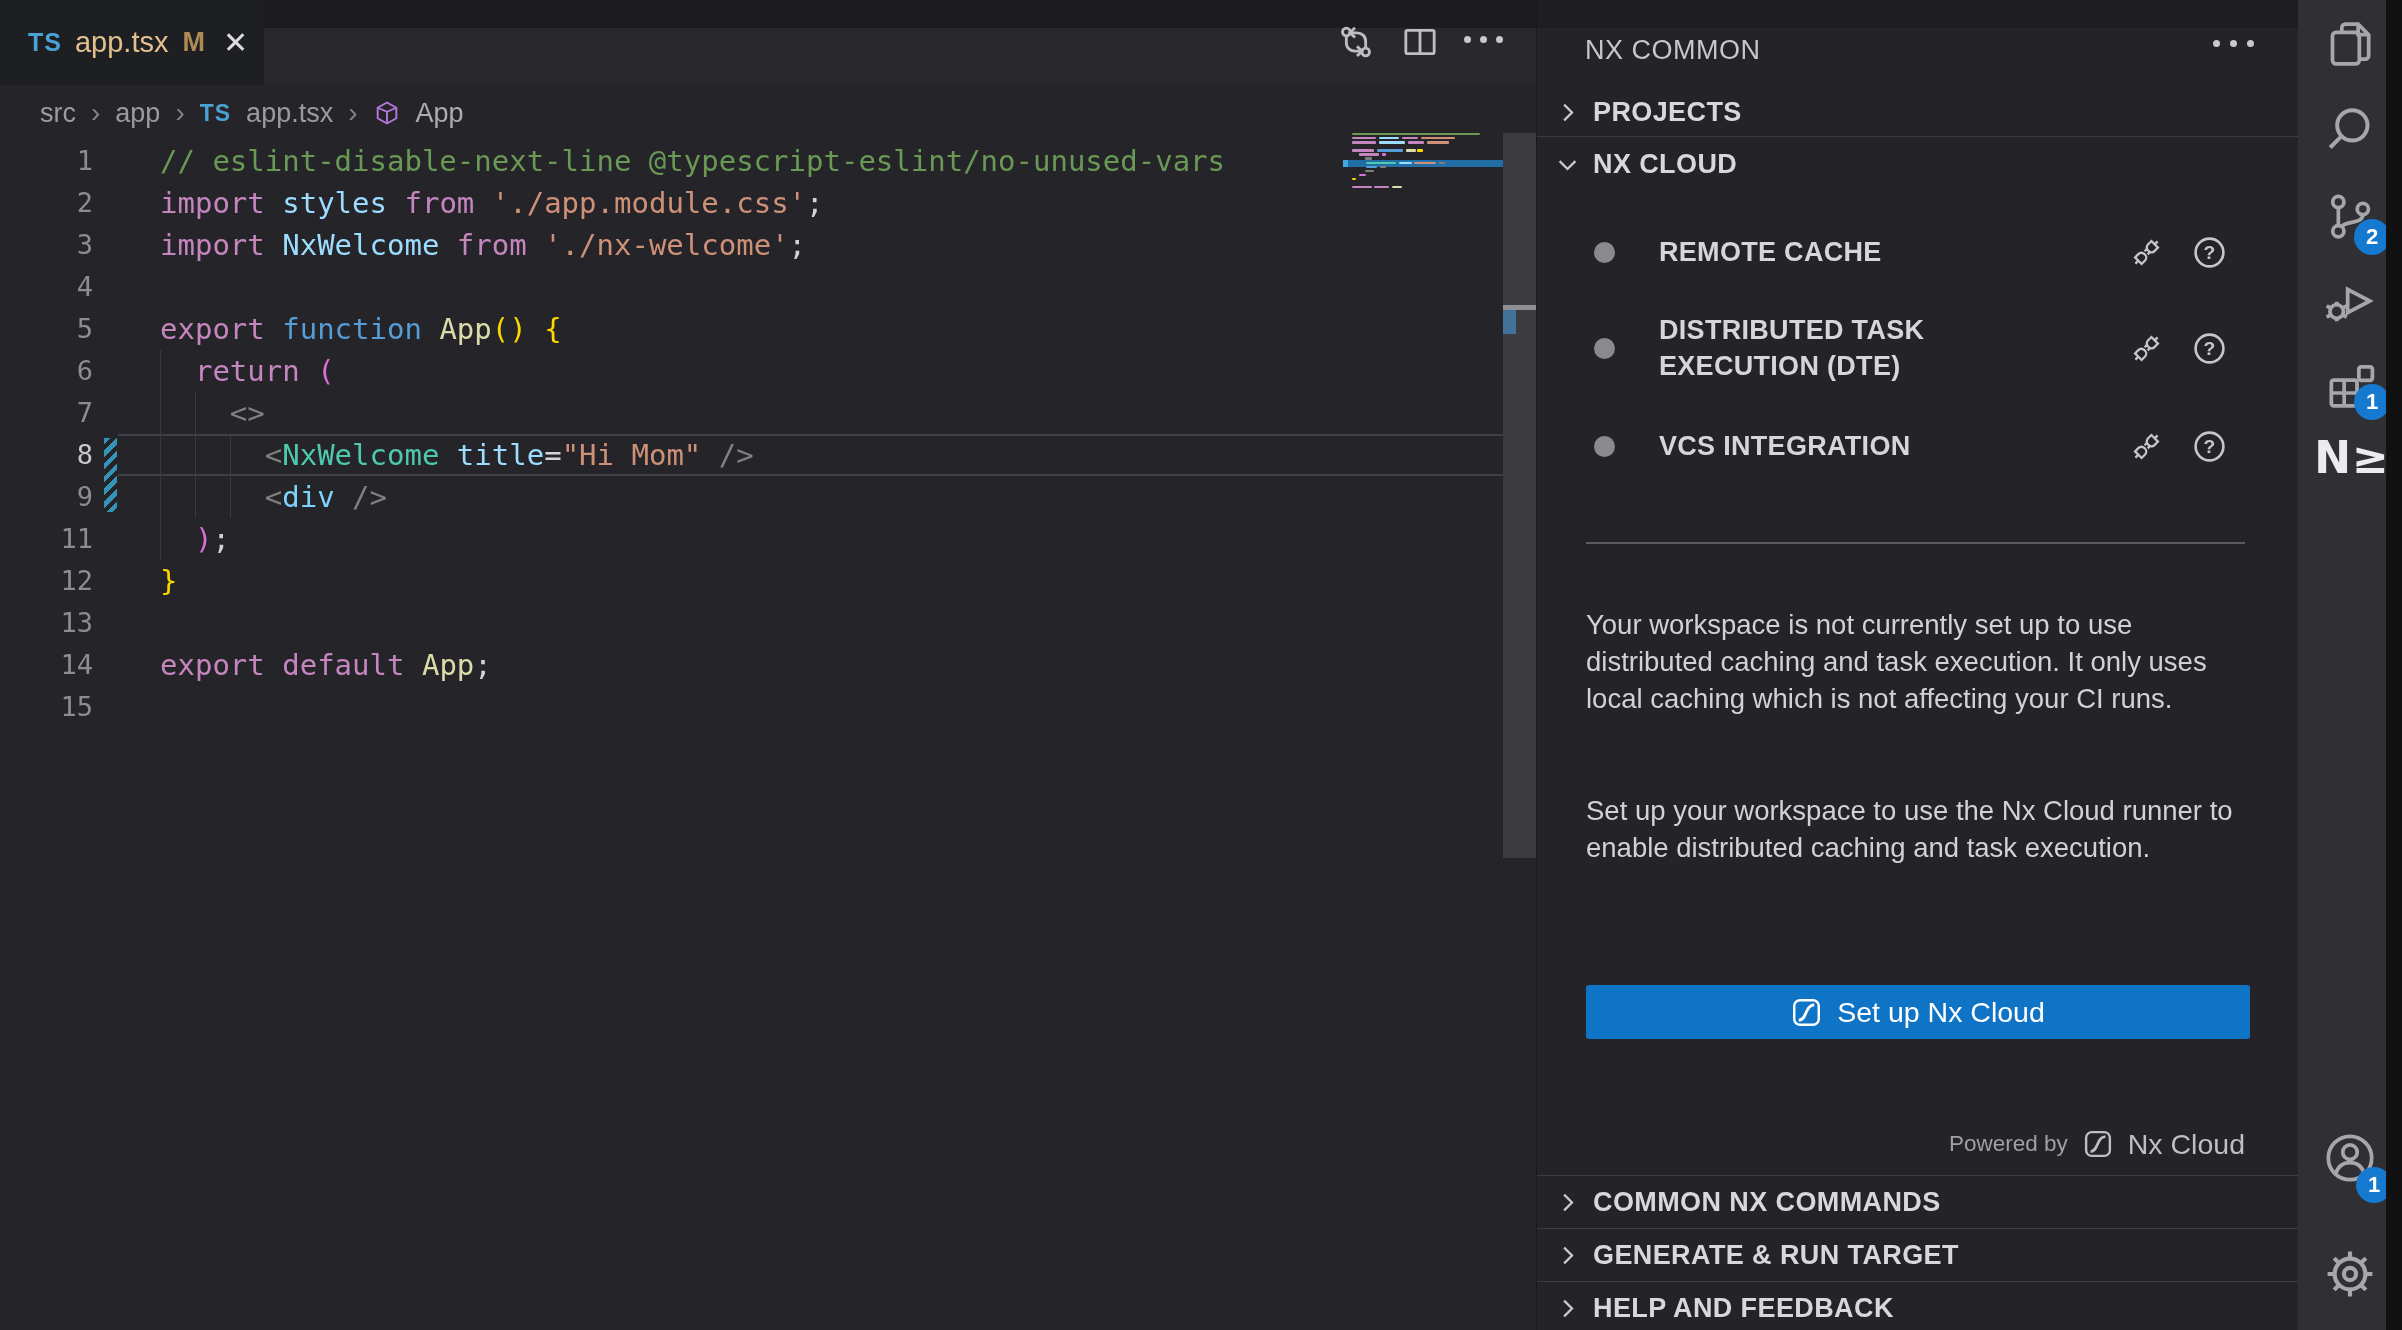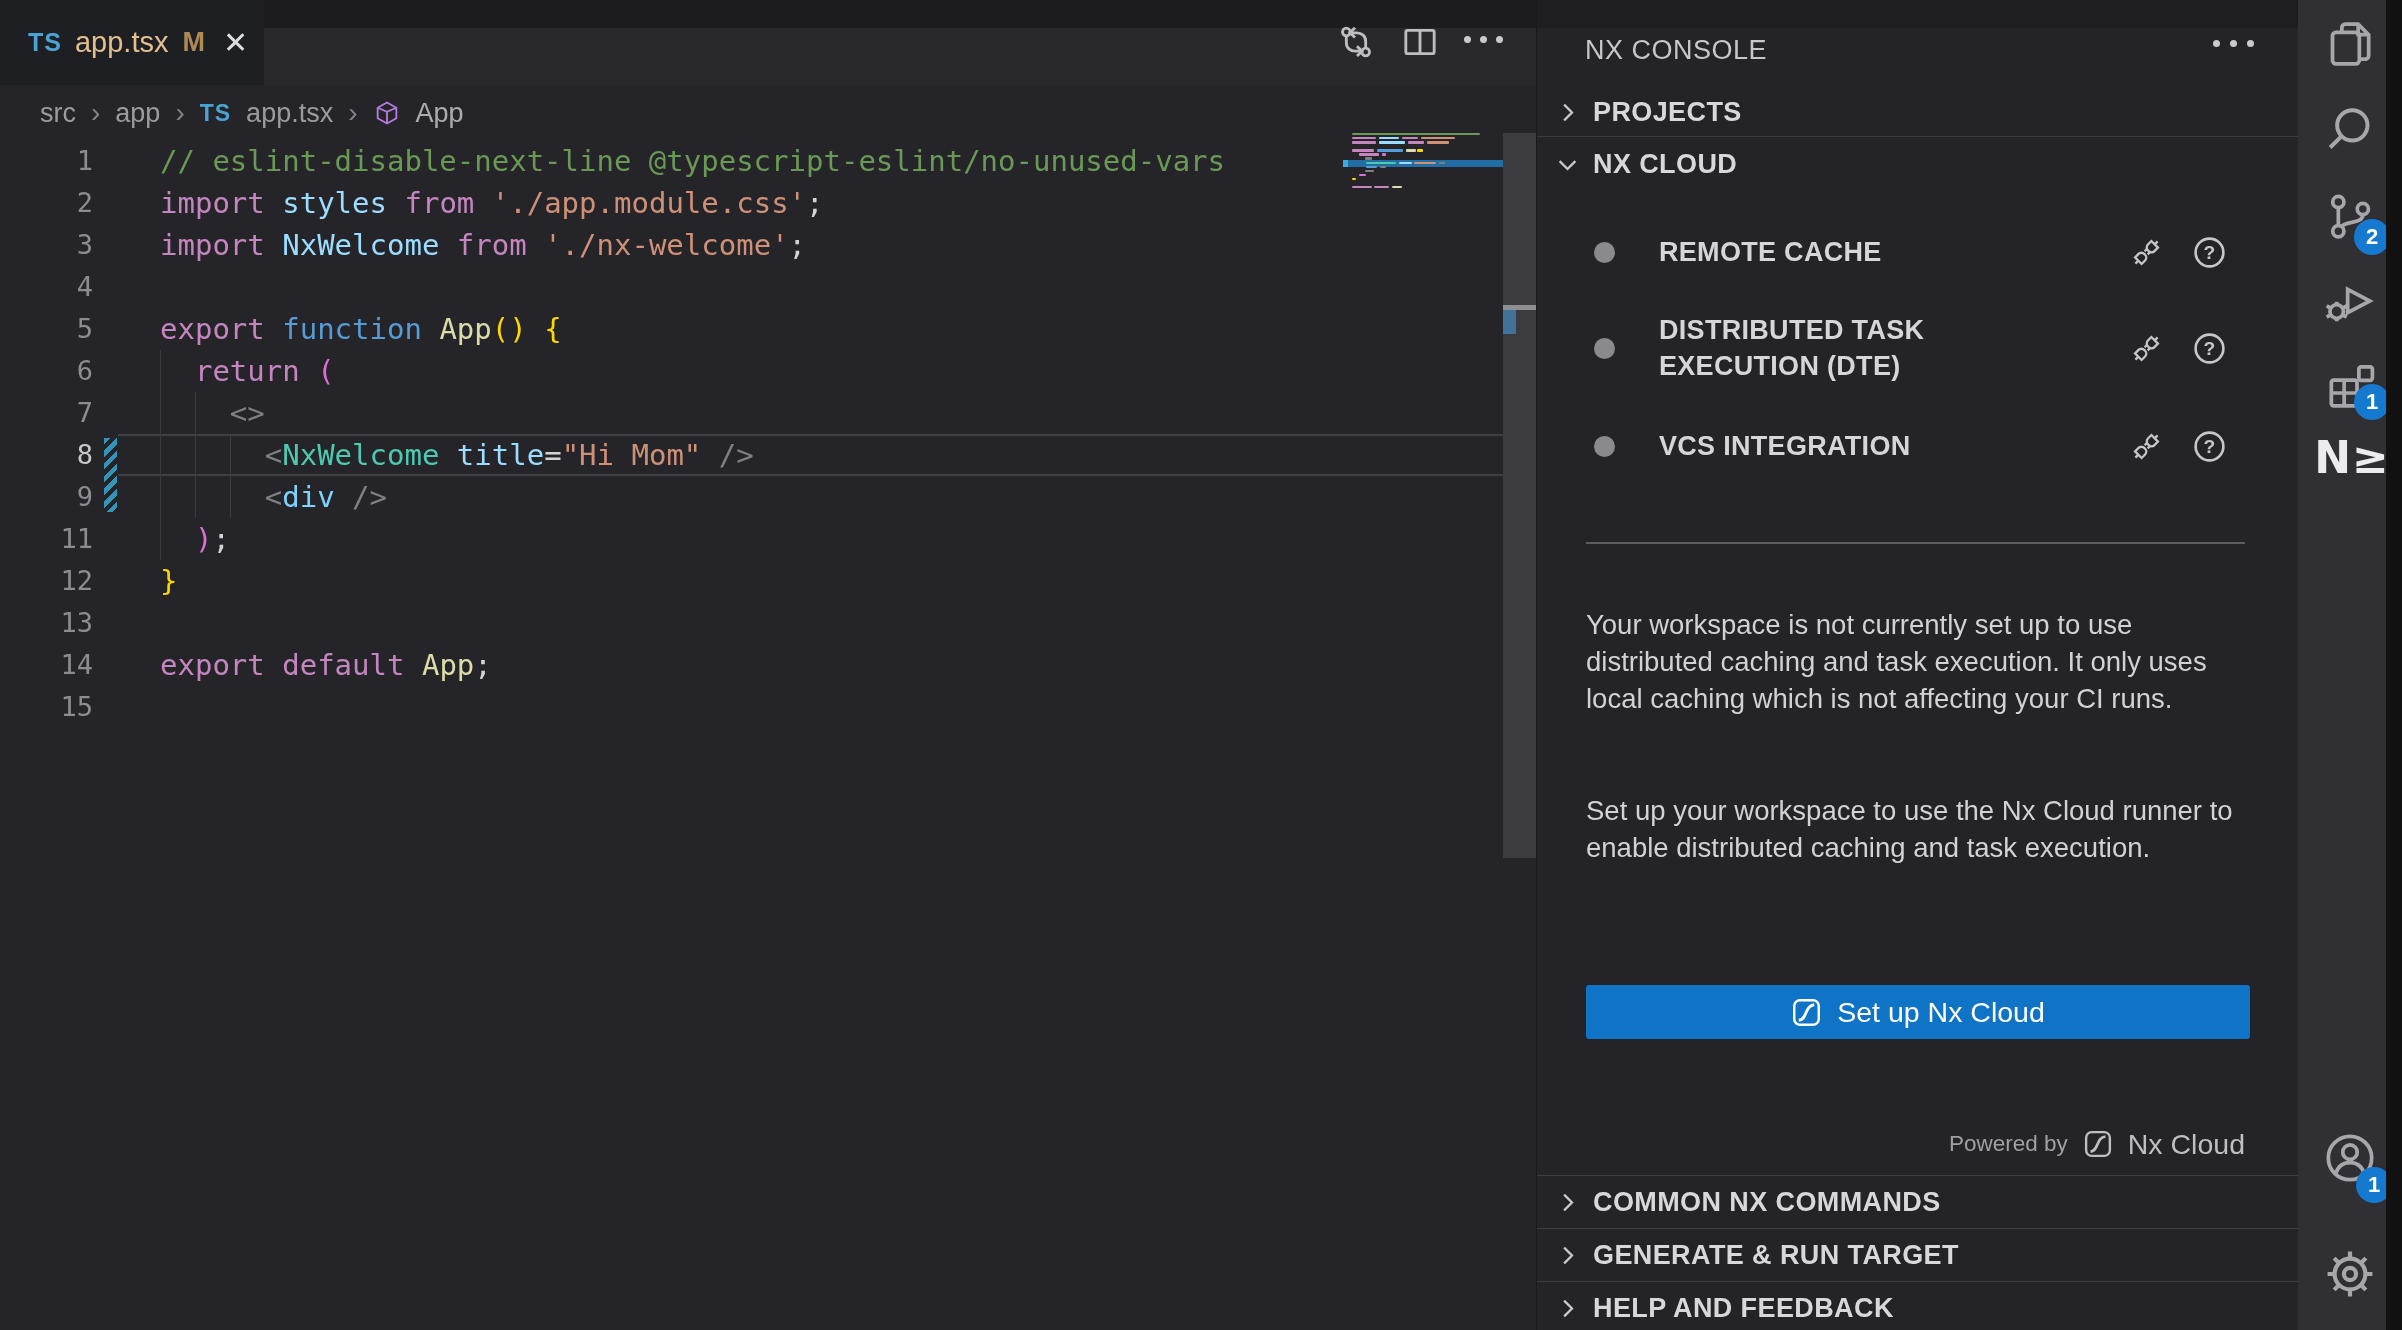--- a/index.html
+++ b/index.html
@@ -246,21 +246,21 @@
       <i class="mm-bar" style="left: 0px; top: 53.04px; width: 20px; background: rgb(197, 134, 192);"></i>
       <i class="mm-bar" style="left: 22px; top: 53.04px; width: 15px; background: rgb(197, 134, 192);"></i>
       <i class="mm-bar" style="left: 40px; top: 53.04px; width: 10px; background: rgb(220, 220, 170);"></i>
     </div>
   <div class="scroll-thumb"></div>
   <div class="ov-cursor"></div>
   <div class="ov-modified"></div>
 
   <div class="panel">
     <div class="panel-topstrip"></div>
-    <div class="panel-title">NX CONSOLE</div>
+    <div class="panel-title">NX COMMON</div>
     <span class="title-dots">
         <i></i>
         <i></i>
         <i></i>
       </span>
 
     <div class="sec-row row-projects">
       <span class="chev">
         <svg viewBox="0 0 24 24" fill="none" stroke="#CACACE" stroke-width="2">
             <path d="M9 5l7 7-7 7"></path>

